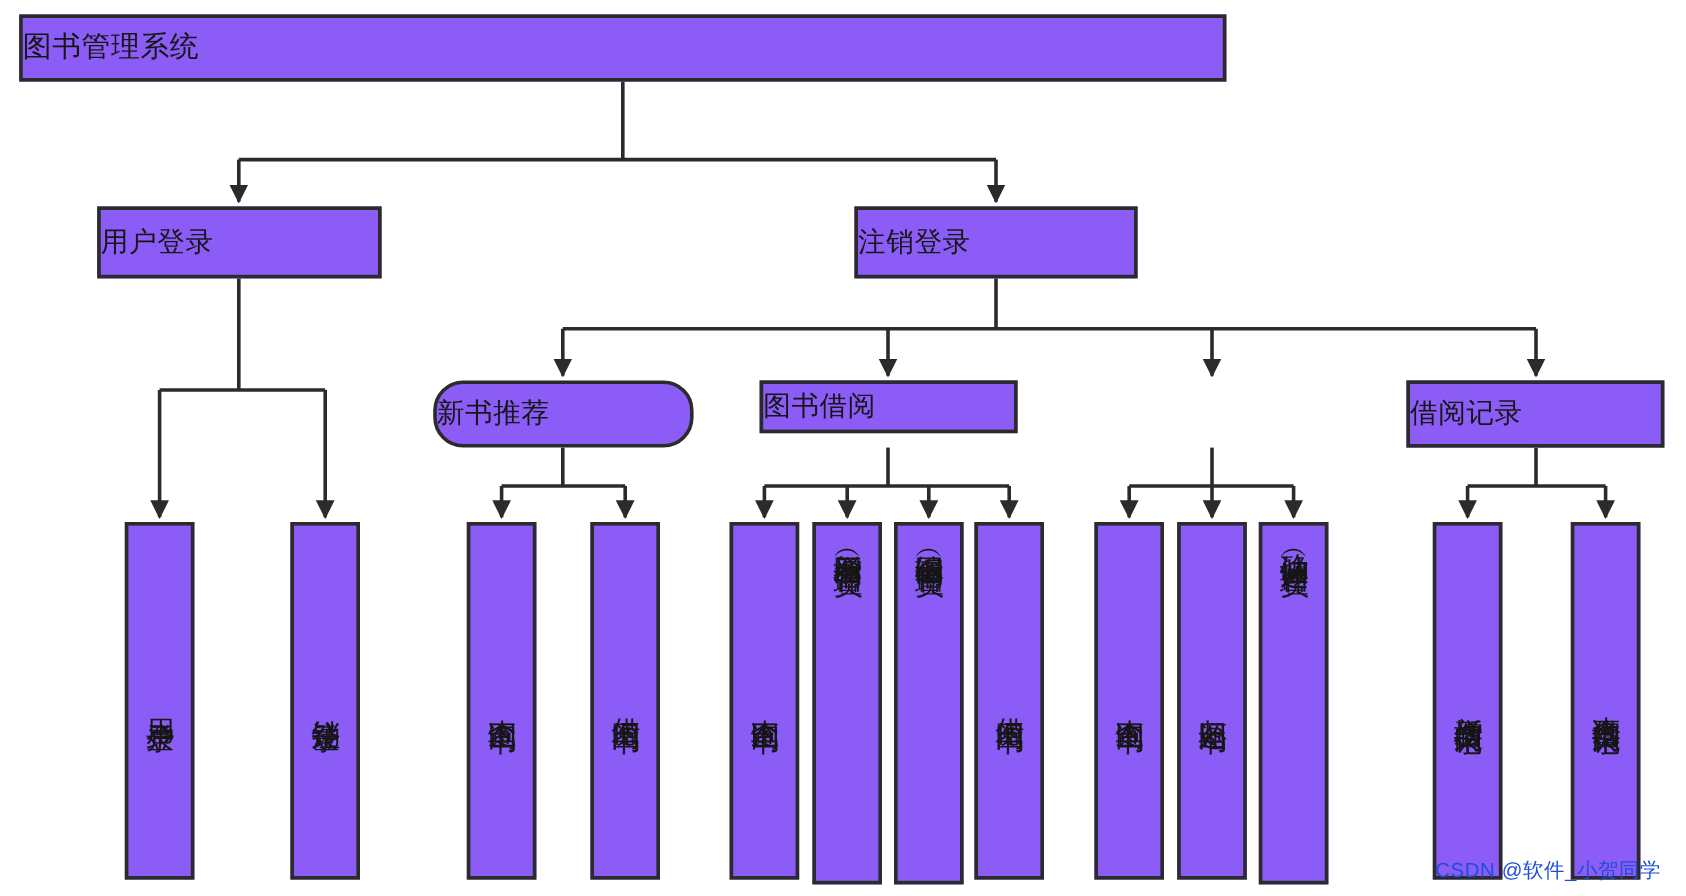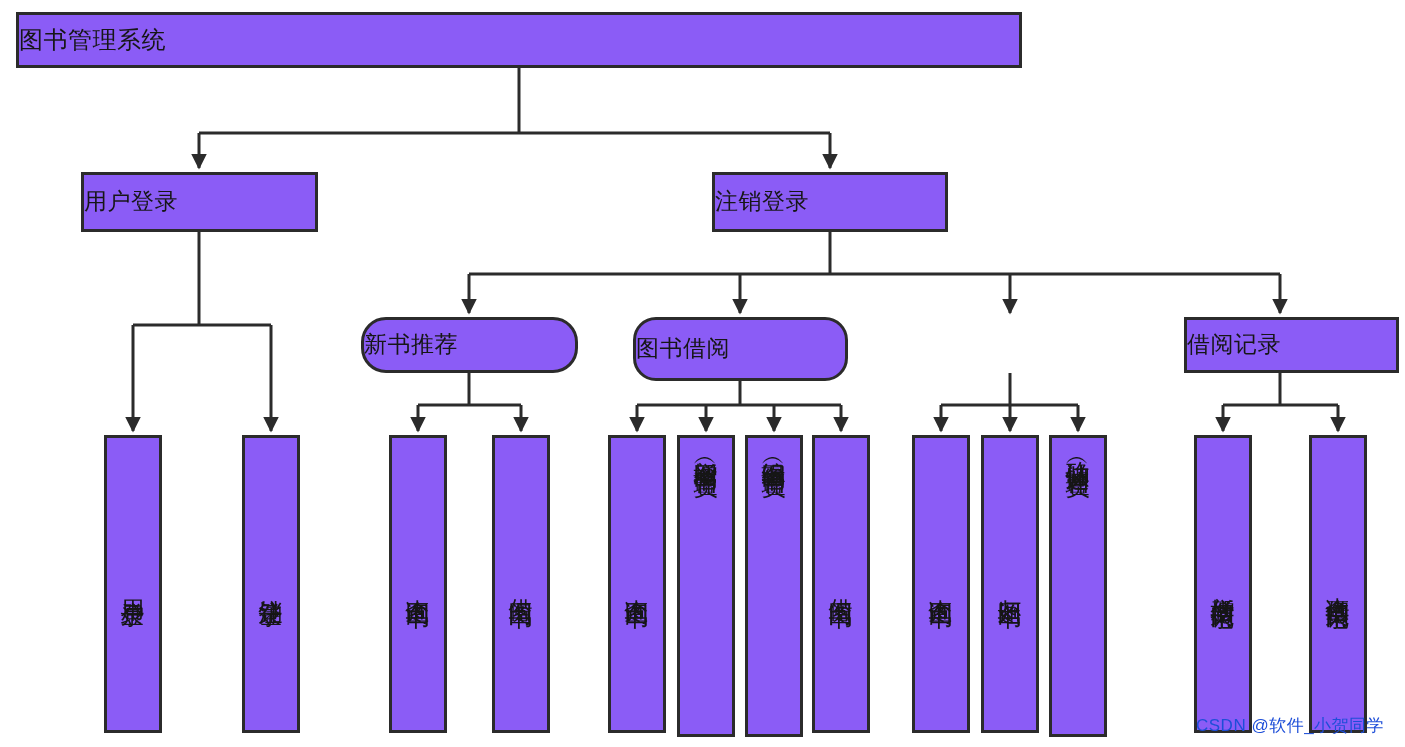--- a/index.html
+++ b/index.html
@@ -139,24 +139,24 @@
   <div class="node horizontal" style="left:81px; top:172px; width:237px; height:60px;">
     <span class="node-label">用户登录</span>
   </div>
   <div class="node horizontal" style="left:712px; top:172px; width:236px; height:60px;">
     <span class="node-label">注销登录</span>
   </div>
 
   <div class="node horizontal" style="left:361px; top:317px; width:217px; height:56px;border-radius:25px;">
     <span class="node-label">新书推荐</span>
   </div>
-  <div class="node horizontal" style="left:633px; top:317px; width:215px; height:64px;border-radius:23px;">
+  <div class="node horizontal" style="left:633px; top:317px; width:215px; height:44px;">
     <span class="node-label">图书借阅</span>
   </div>
-  <div class="node horizontal" style="left:1172px; top:317px; width:215px; height:56px;margin-left:12px;">
+  <div class="node horizontal" style="left:1172px; top:317px; width:215px; height:56px;">
     <span class="node-label">借阅记录</span>
   </div>
 
   <div class="node vertical centered" style="left:104px; top:435px; width:58px; height:298px;">
     <span class="node-label">用户登录</span>
   </div>
   <div class="node vertical centered" style="left:242px; top:435px; width:58px; height:298px;">
     <span class="node-label">注销登录</span>
   </div>
 

